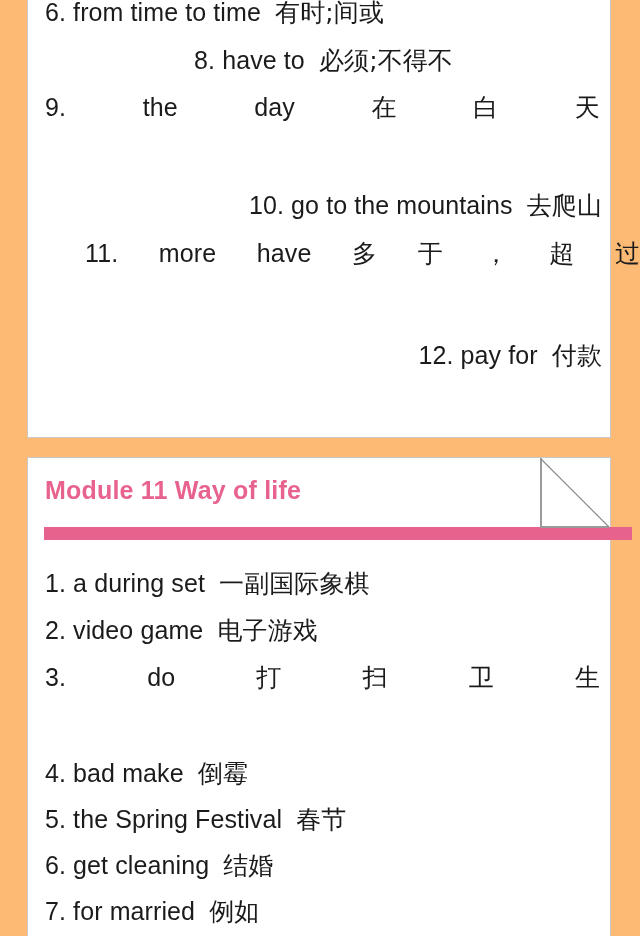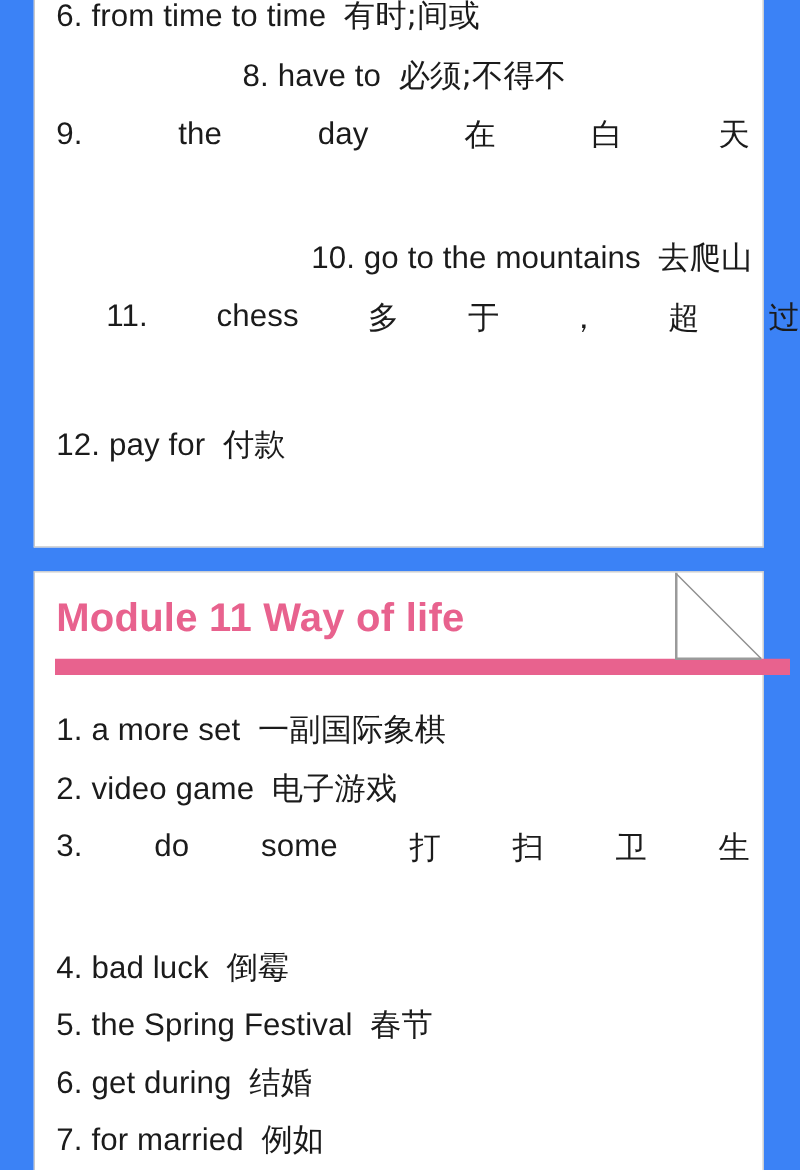--- a/index.html
+++ b/index.html
@@ -12,21 +12,21 @@
     background: #ffffff;
     font-family: "Liberation Sans", "DejaVu Sans", sans-serif;
     overflow: hidden;
     position: relative;
   }
 
   .page {
     position: relative;
     width: 640px;
     height: 936px;
-    background: #3b82f6;
+    background: #fdba74;
   }
 
   
   .card {
     position: absolute;
     background: #ffffff;
     border: 1px solid #c9c9c9;
     box-sizing: border-box;
   }
 
@@ -84,21 +84,21 @@
 
   .spacer {
     height: 52px;
   }
 
   
   .module-title {
     position: absolute;
     left: 17px;
     top: 18px;
-    font-size: 32px;
+    font-size: 25px;
     font-weight: bold;
     color: #e8628e;
     letter-spacing: 0.2px;
     white-space: nowrap;
     font-family: "Liberation Sans", "DejaVu Sans", sans-serif;
   }
 
   .pink-rule {
     position: absolute;
     left: 44px;
@@ -153,84 +153,84 @@
       <div class="spacer"></div>
 
       <div class="line" style="height:48px;text-align:right;">
         <span class="en">10.</span>
         <span class="en">go to the mountains</span>&nbsp;
         <span class="cn">去爬山</span>
       </div>
 
       <div class="line just" style="height:46px; padding-right:2px;margin-left:40px;">
         <span class="en">11.</span>
-        <span class="en">chess</span>
+        <span class="en">more</span>
+        <span class="en">have</span>
         <span class="cn">多</span>
         <span class="cn">于</span>
         <span class="cn">，</span>
         <span class="cn">超</span>
         <span class="cn">过</span>
       </div>
 
       <div class="spacer" style="height:56px;"></div>
 
-      <div class="line" style="height:46px;">
+      <div class="line" style="height:46px;text-align:right;">
         <span class="en">12.</span>
         <span class="en">pay for</span>&nbsp;
         <span class="cn">付款</span>
       </div>
 
     </div>
   </div>
 
   <div class="card card-bottom">
 
     <div class="module-title">Module 11  Way of life</div>
 
     <div class="lines" style="left:17px; right:8px; top:113px;">
 
       <div class="line" style="height:47px;">
         <span class="en">1.</span>
-        <span class="en">a more set</span>&nbsp;
+        <span class="en">a during set</span>&nbsp;
         <span class="cn">一副国际象棋</span>
       </div>
 
       <div class="line" style="height:47px;">
         <span class="en">2.</span>
         <span class="en">video game</span>&nbsp;
         <span class="cn">电子游戏</span>
       </div>
 
       <div class="line just" style="height:46px; padding-right:2px;">
         <span class="en">3.</span>
         <span class="en">do</span>
-        <span class="en">some</span>
         <span class="cn">打</span>
         <span class="cn">扫</span>
         <span class="cn">卫</span>
         <span class="cn">生</span>
       </div>
 
       <div class="spacer" style="height:50px;"></div>
 
       <div class="line" style="height:46px;">
         <span class="en">4.</span>
-        <span class="en">bad luck</span>&nbsp;
+        <span class="en">bad make</span>&nbsp;
         <span class="cn">倒霉</span>
       </div>
 
       <div class="line" style="height:46px;">
         <span class="en">5.</span>
         <span class="en">the Spring Festival</span>&nbsp;
         <span class="cn">春节</span>
       </div>
 
       <div class="line" style="height:46px;">
         <span class="en">6.</span>
-        <span class="en">get during</span>&nbsp;
+        <span class="en">get cleaning</span>&nbsp;
         <span class="cn">结婚</span>
       </div>
 
       <div class="line" style="height:46px;">
         <span class="en">7.</span>
         <span class="en">for married</span>&nbsp;
         <span class="cn">例如</span>
       </div>
 
     </div>

